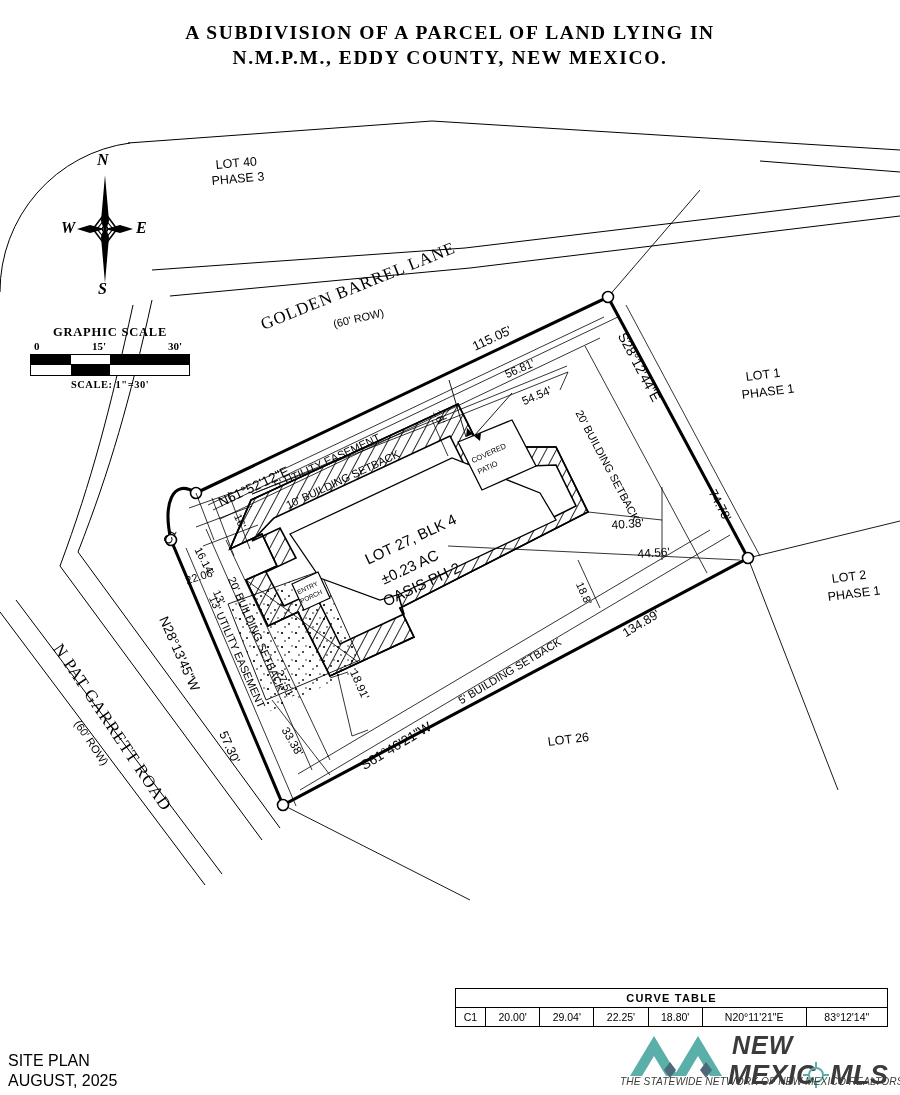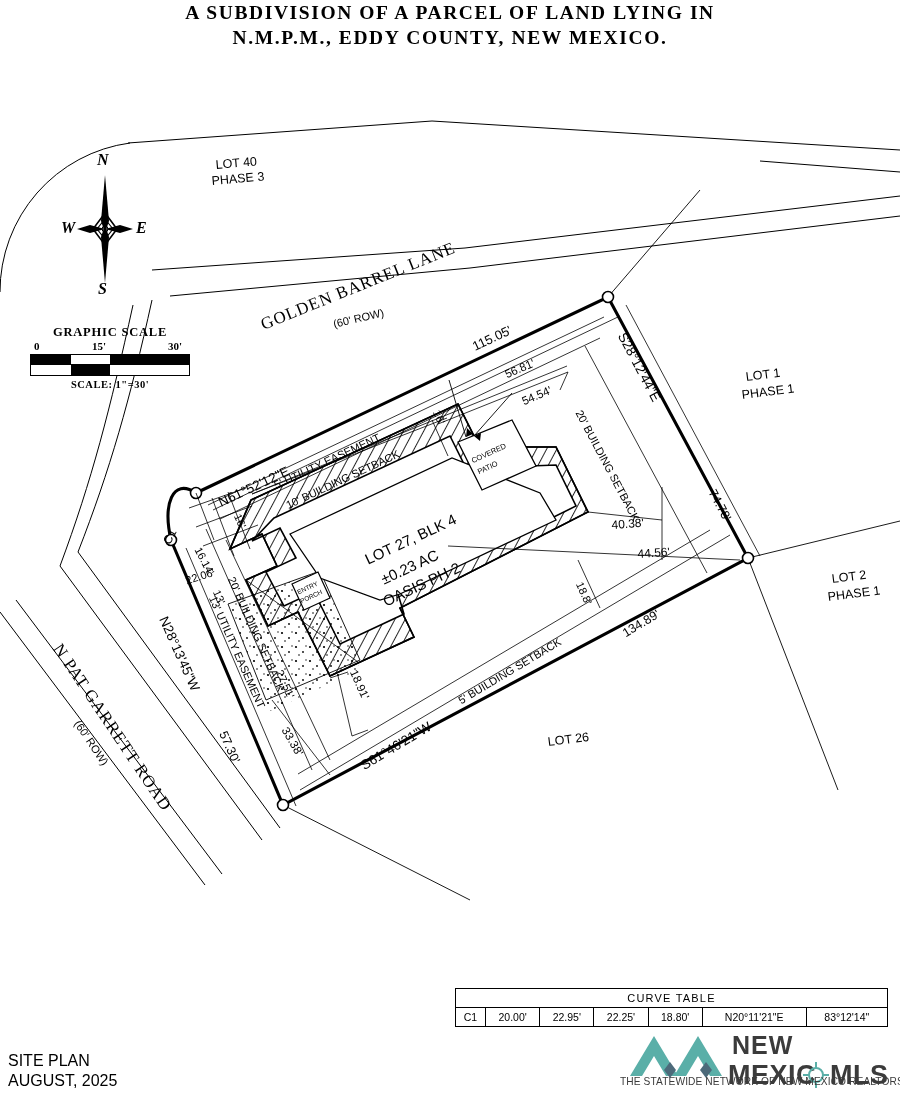--- a/index.html
+++ b/index.html
@@ -1,20 +1,20 @@
 <!DOCTYPE html>
 <html><head>
 <meta charset="utf-8">
 <style>
   html,body{margin:0;padding:0;background:#ffffff;}
   body{width:900px;height:1095px;position:relative;overflow:hidden;
        font-family:"Liberation Sans", sans-serif;color:#000;}
 
   
-  #title-block{position:absolute;left:0;top:0;width:900px;text-align:center;}
+  #title-block{position:absolute;left:0;top:20px;width:900px;text-align:center;}
   #title-block div{font-family:"Liberation Serif", serif;font-weight:bold;
        font-size:19.5px;letter-spacing:1.6px;line-height:25px;white-space:nowrap;}
 
   
   #plat{position:absolute;left:0;top:0;width:900px;height:1095px;}
 
   
   .lbl{position:absolute;white-space:nowrap;transform-origin:0 0;
        font-family:"Liberation Sans", sans-serif;}
   .serif{font-family:"Liberation Serif", serif;}
@@ -36,29 +36,29 @@
   .bar{display:flex;height:11px;border:1.2px solid #000;box-sizing:border-box;}
   .bar i{flex:1;display:block;}
   .bk{background:#000;}
   .wh{background:#fff;}
 
   
   #curve-table{position:absolute;left:455px;top:988px;width:433px;
        border-collapse:collapse;font-size:10.5px;}
   #curve-table td,#curve-table th{border:1px solid #000;text-align:center;
        padding:3px 2px;font-weight:normal;font-family:"Liberation Sans",sans-serif;}
-  #curve-table .thdr{font-size:11px;letter-spacing:1.2px;}
+  #curve-table .thdr{font-size:11px;letter-spacing:1.2px;font-weight:bold;}
   #curve-table .chdr td{font-size:10.5px;letter-spacing:.3px;}
 
   
   #footer{position:absolute;left:8px;top:1051px;font-size:16px;line-height:20px;}
 
   
   #watermark{position:absolute;left:620px;top:1028px;width:280px;height:66px;
-       pointer-events:none;}
+       pointer-events:none;font-style:italic;}
   #wm-tag{position:absolute;left:0;top:48px;width:280px;text-align:center;
        font-size:10.2px;color:#3b3b3b;white-space:nowrap;letter-spacing:.1px;}
 </style>
 </head>
 <body>
 
 <div id="title-block">
   <div>A SUBDIVISION OF A PARCEL OF LAND LYING IN</div>
   <div>N.M.P.M., EDDY COUNTY, NEW MEXICO.</div>
 </div>
@@ -292,21 +292,21 @@
 <div class="lbl" style="left:222px;top:588px;font-size:11px;transform:rotate(66deg);">13'</div>
 
 <table id="curve-table">
   <tbody>
       <tr>
     <td class="thdr" colspan="7">CURVE  TABLE</td>
   </tr>
   <tr>
     <td>C1</td>
     <td>20.00'</td>
-    <td>22.95'</td>
+    <td>29.04'</td>
     <td>22.25'</td>
     <td>18.80'</td>
     <td>N20°11'21"E</td>
     <td>83°12'14"</td>
   </tr>
 </tbody>
   </table>
 
 <div id="footer">
   <div>SITE PLAN</div>

